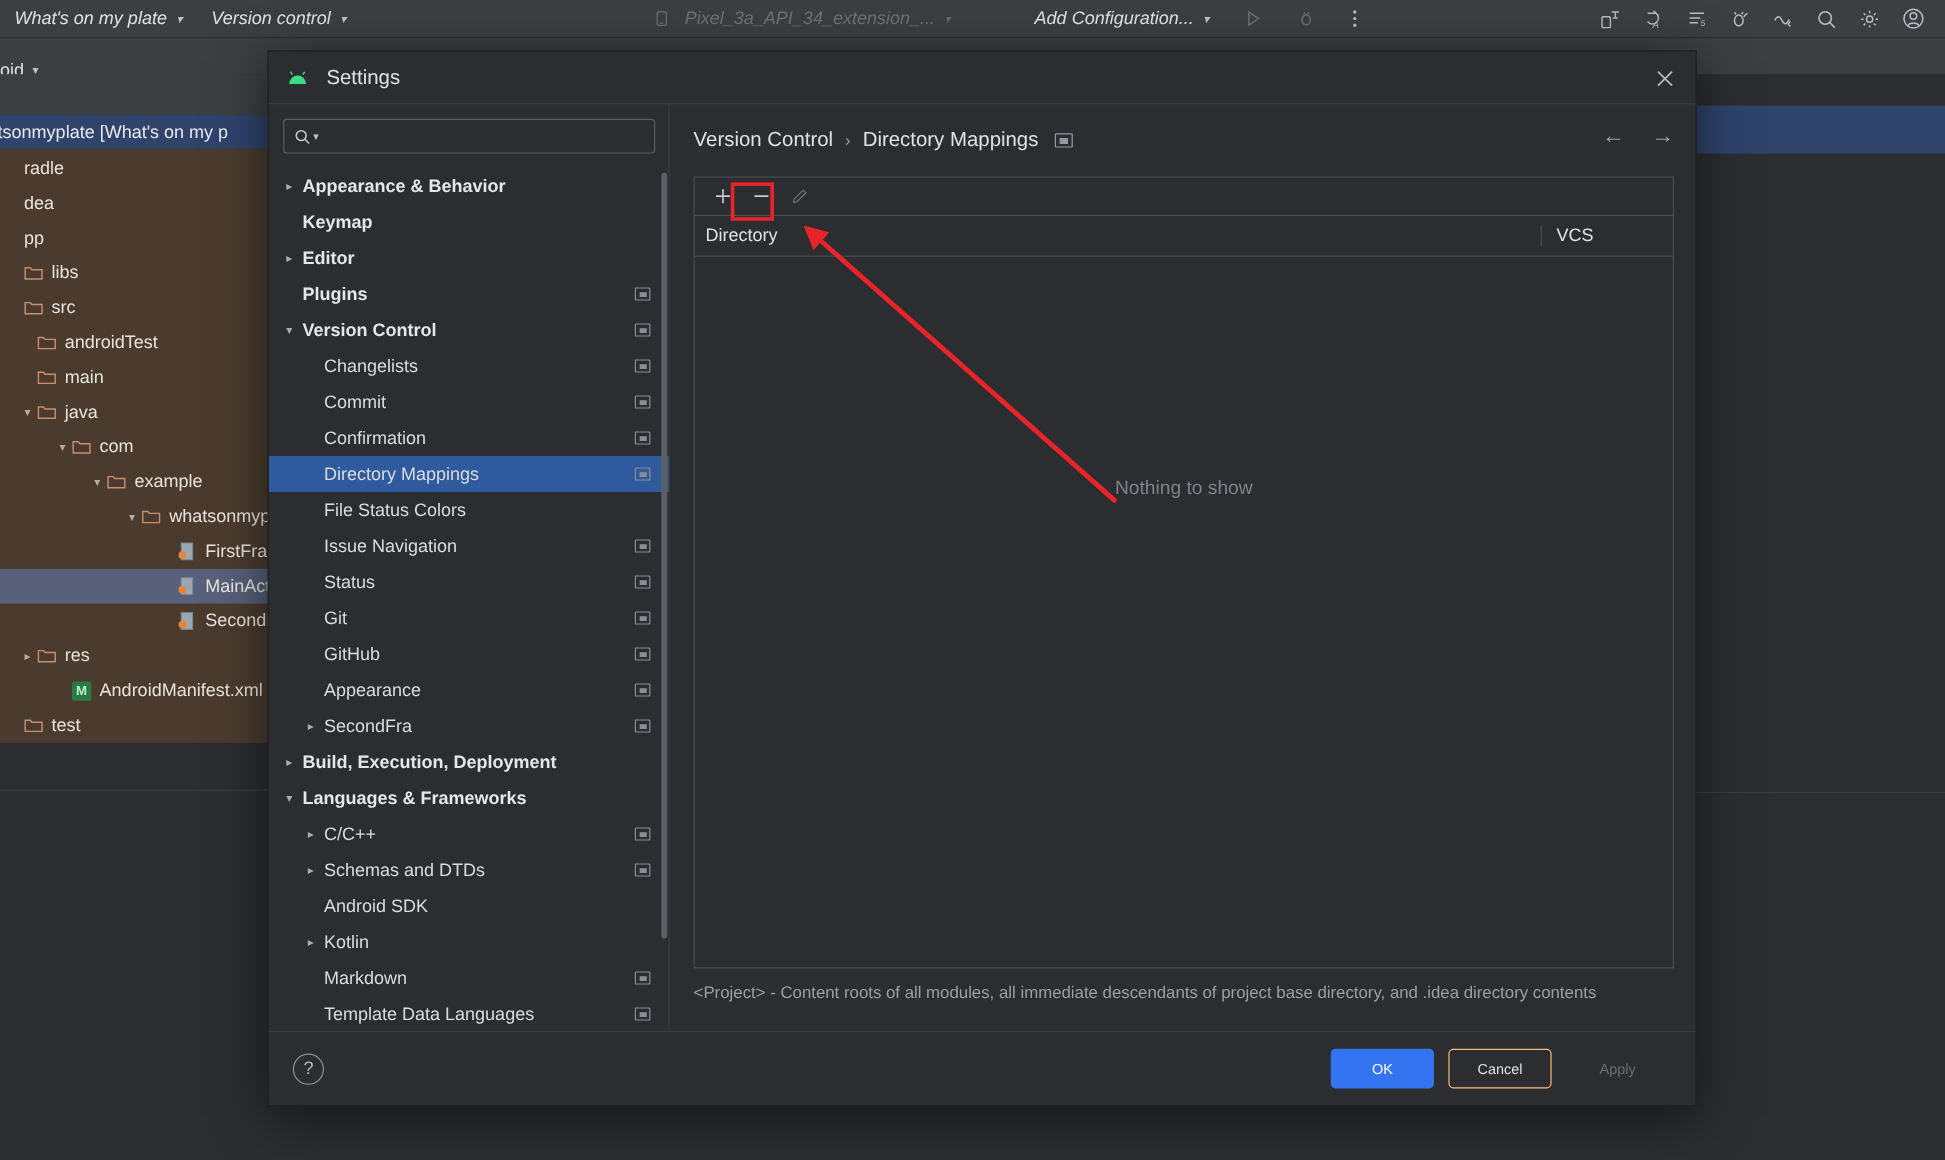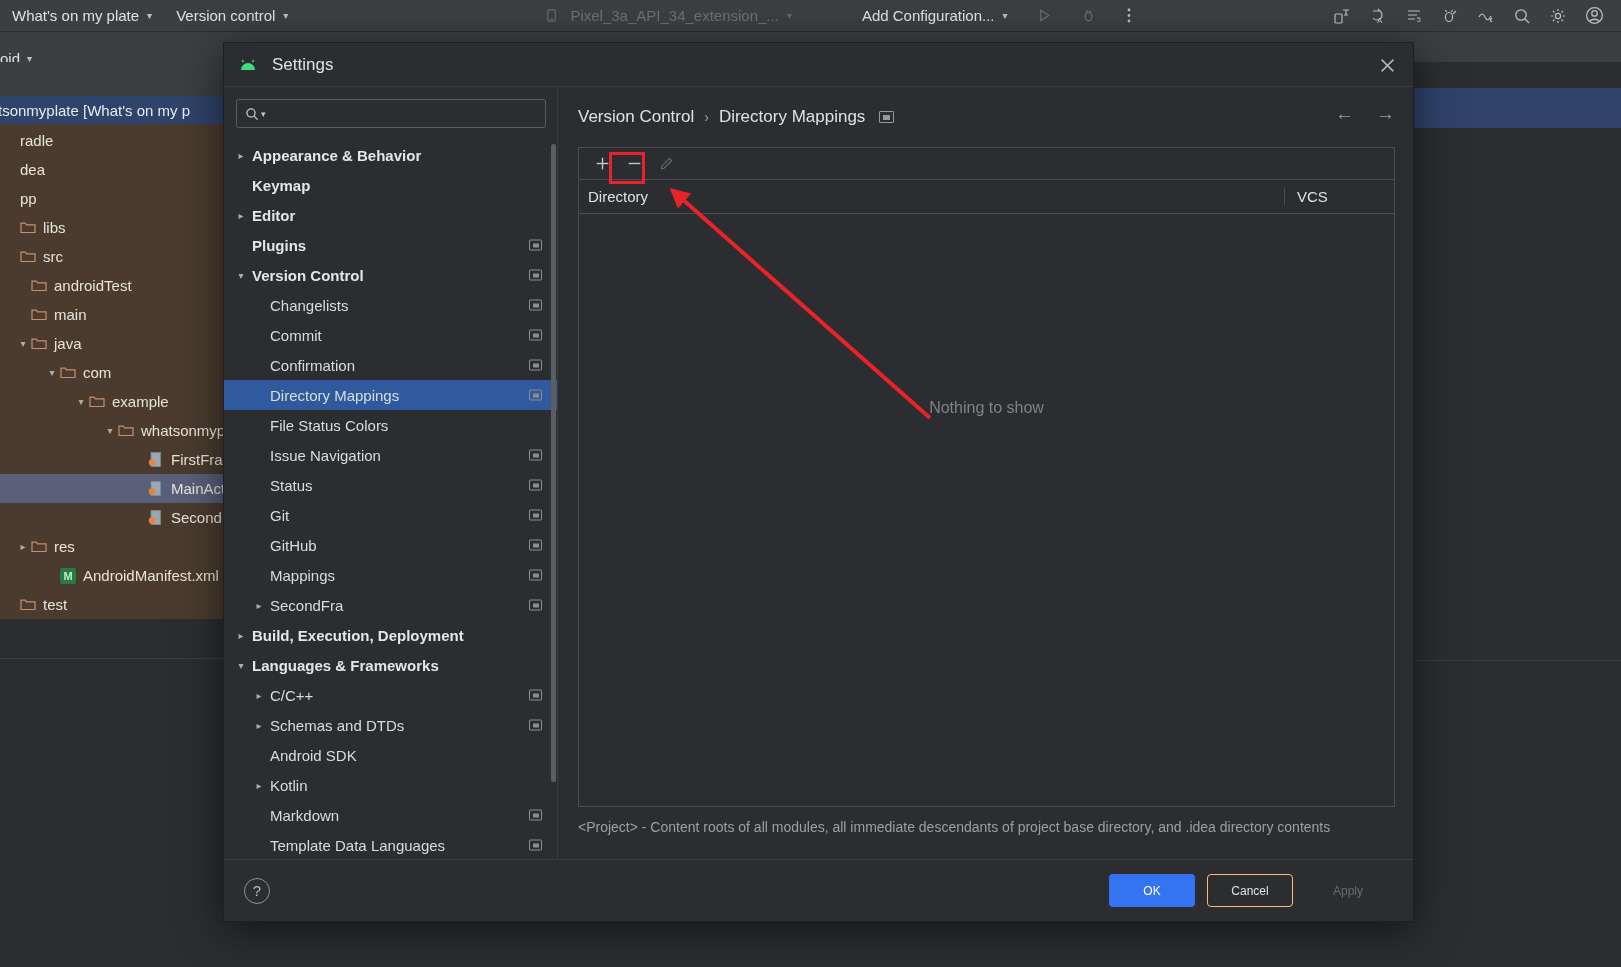--- a/index.html
+++ b/index.html
@@ -12,20 +12,21 @@
     -webkit-font-smoothing: antialiased;
   }
   #root { position: relative; width: 1621px; height: 967px; }
 
   
   .ide-topbar {
     position: absolute; left: 0; top: 0; width: 1621px; height: 32px;
     background: #3c3f41;
     display: flex; align-items: center;
     border-bottom: 1px solid #2b2d30;
+    font-style: italic;
   }
   .tb-item {
     display: flex; align-items: center; gap: 8px;
     color: #dfe1e5; font-size: 15px; padding: 0 12px; height: 32px;
     white-space: nowrap;
   }
   .tb-item.dim { color: #6e7175; }
   .chev { font-size: 10px; opacity: .8; }
   .tb-icons { display: flex; align-items: center; gap: 14px; }
   .tb-ico { width: 22px; height: 22px; display: flex; align-items: center; justify-content: center; color: #b9bdc2; }
@@ -618,21 +619,21 @@
               </div>
               <div class="s-row lvl1">
                 <span class="s-arrow blank">•</span>
                 <span class="s-label">GitHub</span>
                 <span class="s-badge">
                   <i></i>
                 </span>
               </div>
               <div class="s-row lvl1">
                 <span class="s-arrow blank">•</span>
-                <span class="s-label">Mappings</span>
+                <span class="s-label">Appearance</span>
                 <span class="s-badge">
                   <i></i>
                 </span>
               </div>
               <div class="s-row lvl1">
                 <span class="s-arrow">▸</span>
                 <span class="s-label">SecondFra</span>
                 <span class="s-badge">
                   <i></i>
                 </span>

